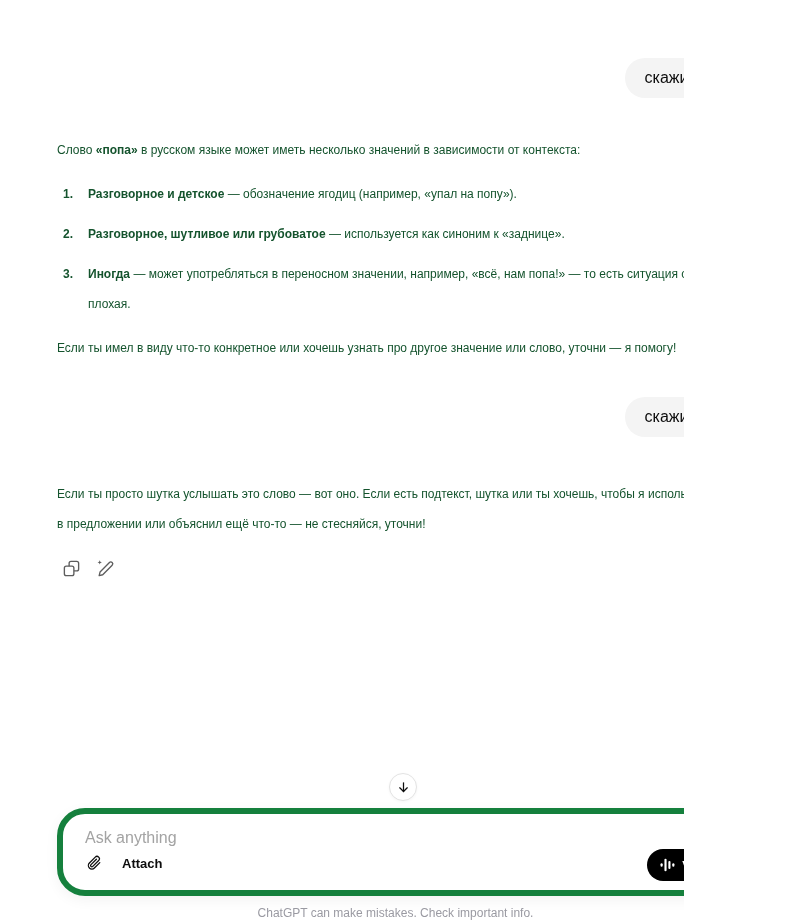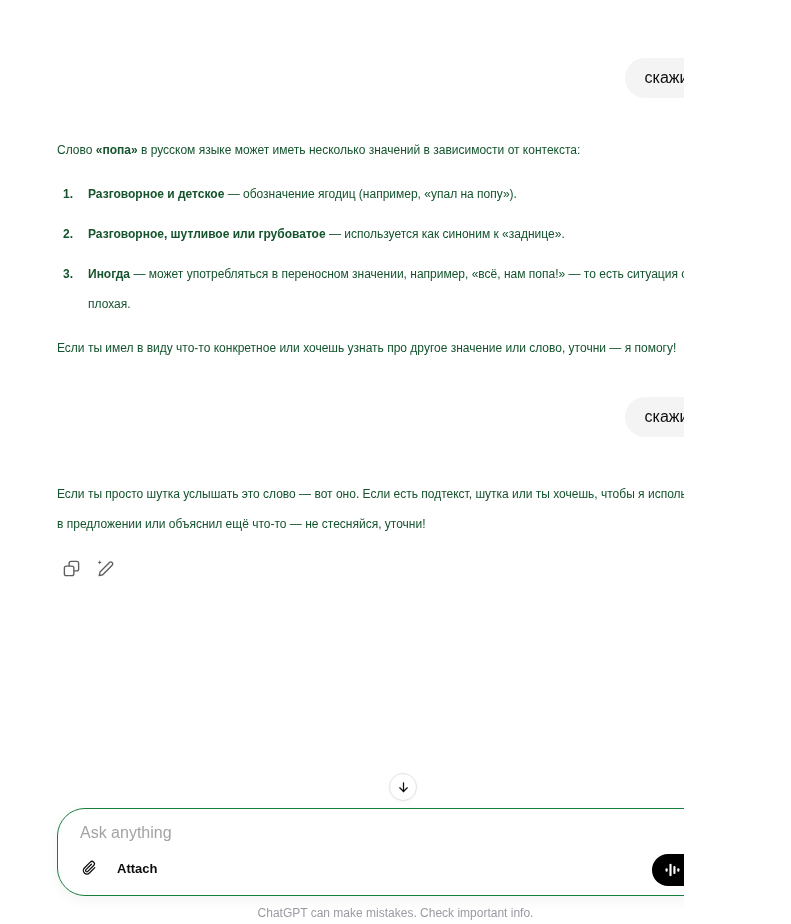--- a/index.html
+++ b/index.html
@@ -52,21 +52,21 @@
   
   .scroll-btn{
     position:absolute;left:389px;top:773px;width:28px;height:28px;border-radius:50%;
     background:#fff;border:1px solid #e3e3e3;box-shadow:0 1px 3px rgba(0,0,0,.04);
     display:flex;align-items:center;justify-content:center;cursor:pointer;padding:0;
   }
 
   
   .composer{
     position:absolute;left:57px;top:808px;width:689px;height:88px;
-    background:#fff;border:1px solid #15803d;border-radius:28px;
+    background:#fff;border:6px solid #15803d;border-radius:28px;
     box-shadow:0 4px 14px rgba(0,0,0,.05);
     box-sizing:border-box;
   }
   .ask-input{
     display:block;width:600px;margin:15px 0 0 22px;border:none;outline:none;
     font-family:inherit;font-size:16px;color:#0d0d0d;background:transparent;padding:0;
   }
   .ask-input::placeholder{color:#a3a3a3;}
   .attach-btn{
     position:absolute;left:16px;bottom:11px;height:32px;

